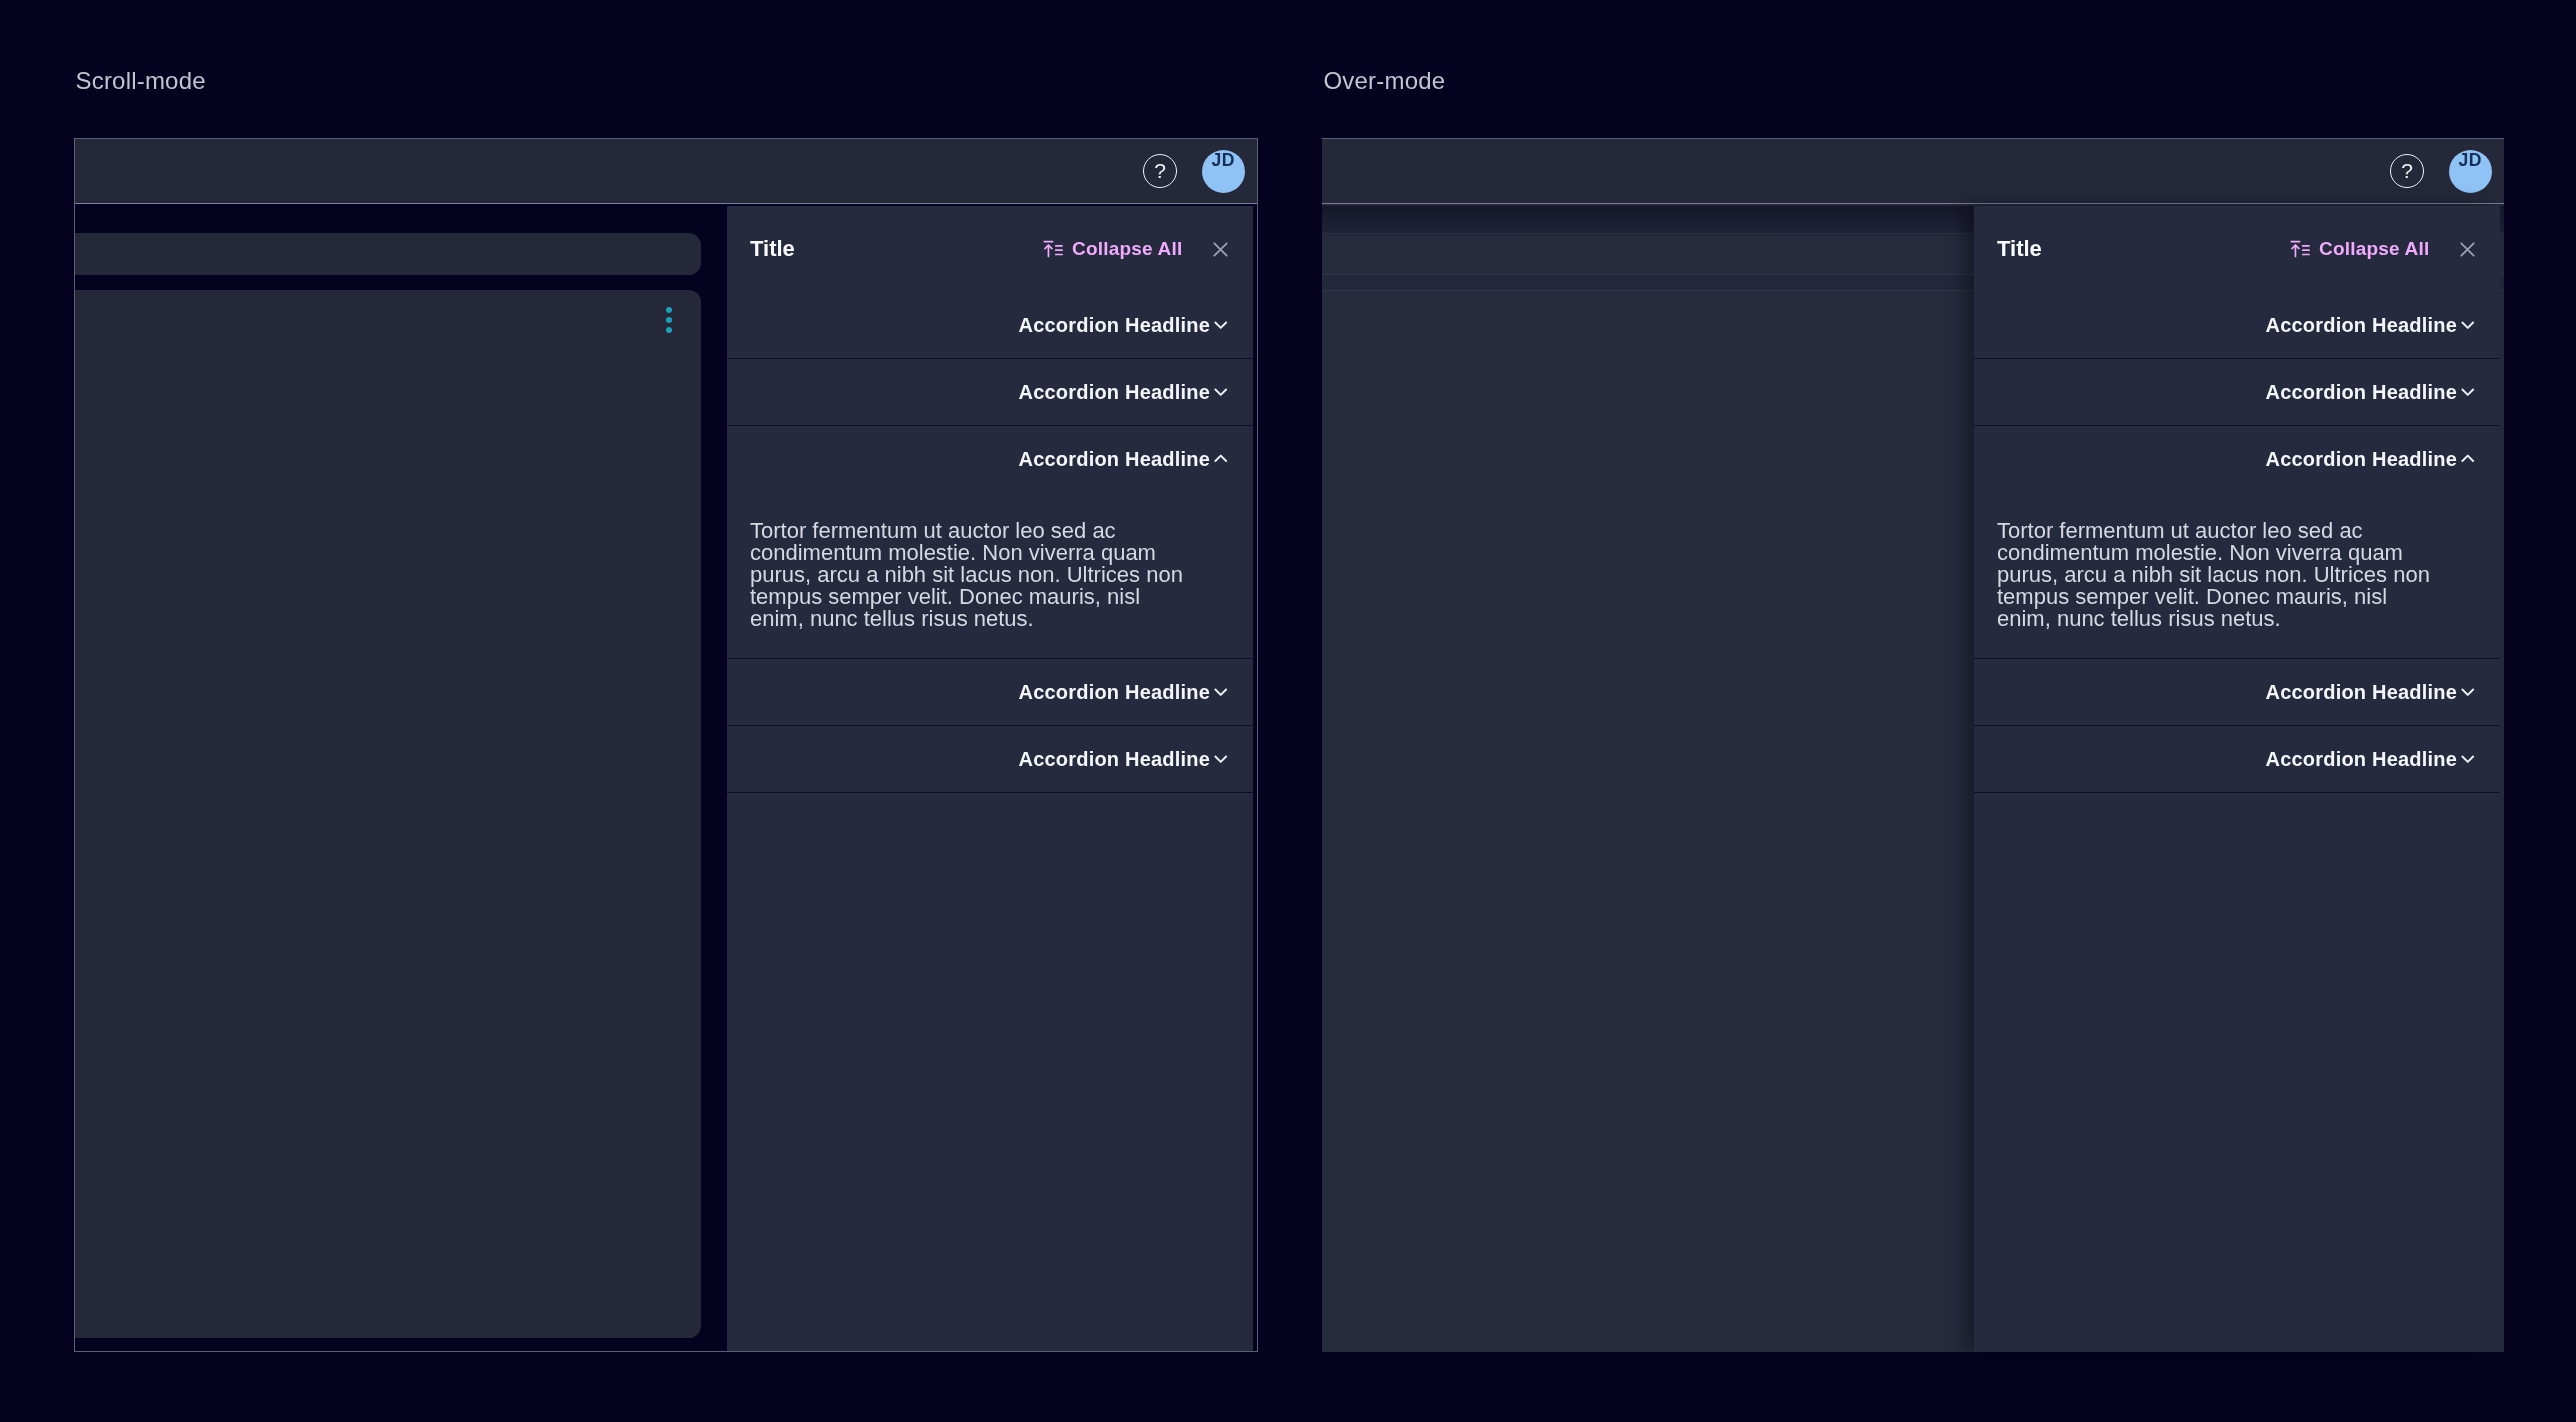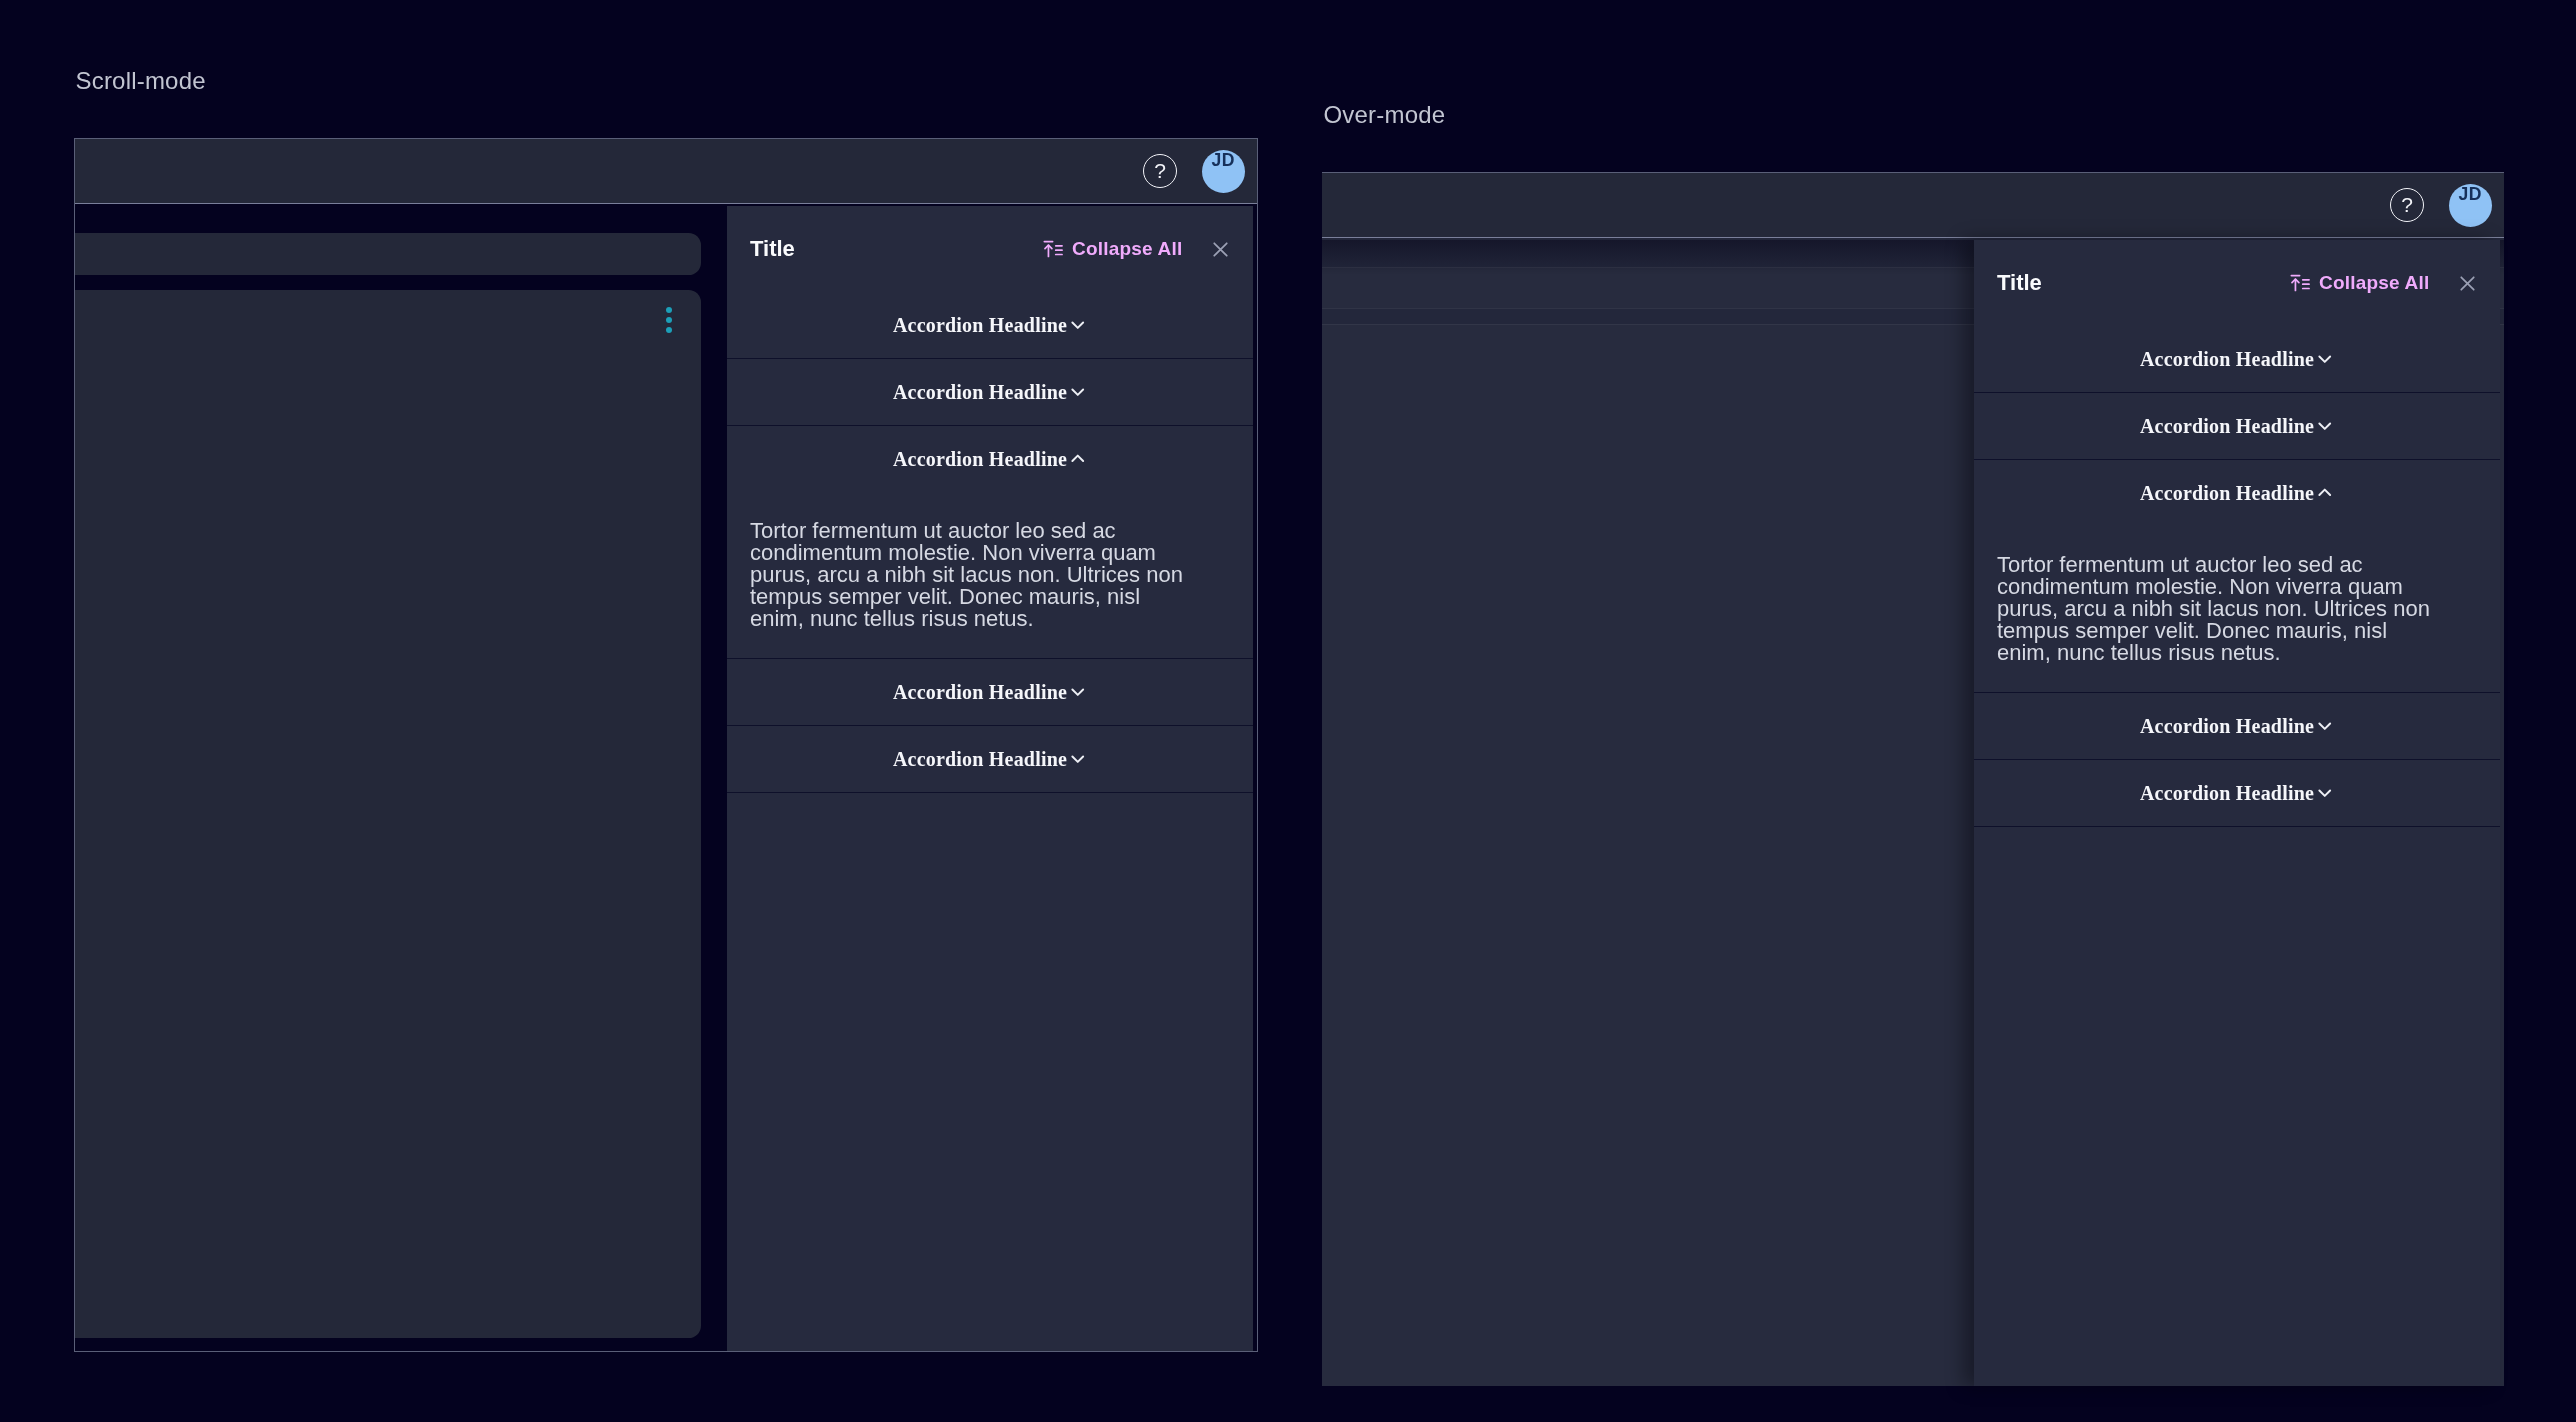--- a/index.html
+++ b/index.html
@@ -2,21 +2,21 @@
 <html style="font-size:12.3px"><head>
 <meta charset="utf-8">
 <style>
   * { margin:0; padding:0; box-sizing:border-box; }
   html,body { background:#04021F; }
   body { font-family:"Liberation Sans", sans-serif; }
   .canvas { position:relative; width:2576px; height:1423px; background:#04021F; overflow:hidden; }
 
   .mock { position:absolute; top:0; height:1049px; }
   #mock-scroll { left:74px;  width:1184px; }
-  #mock-over   { left:1322px; width:1182px;margin-top:34px; }
+  #mock-over   { left:1322px; width:1182px; }
 
   .mode-label { position:absolute; top:67px; left:1.5px; font-size:24px; font-weight:400; color:#C2C5D1; letter-spacing:0.2px; }
 
   .frame { position:absolute; top:138px; left:0; right:0; height:1214px; }
   .frame-scroll { border:1.5px solid #5A5F78; background:#04021F; }
   .frame-over   { border-top:1.5px solid #5A5F78; background:#23273B; }
 
   
   .appbar { position:absolute; top:0; left:0; right:0; height:65px; background:#242839;
             border-bottom:1.5px solid #7A7F9A; display:flex; align-items:center;
@@ -54,22 +54,22 @@
                 padding:0 21.5px 0 23px; }
   .panel-title { font-size:22px; font-weight:700; color:#FAFBFD; }
   .panel-actions { display:flex; align-items:center; gap:26px; }
   .collapse-all { display:flex; align-items:center; gap:8.4px; color:#f0abfc; font-size:19px;
                   font-weight:600; background:none; border:none; font-family:inherit; letter-spacing:0.2px; }
   .collapse-all svg { width:22px; height:22px; }
   .close-btn { background:none; border:none; color:#9BA0B4; display:flex; align-items:center; }
   .close-btn svg { width:23px; height:23px; }
 
   .acc { border-bottom:1.5px solid #0E102A; }
-  .acc-head { height:66px; display:flex; align-items:center; justify-content:center;
-              padding:0 21.5px 0 23px; background:none; border:none; width:100%; font-family:Liberation Serif, serif; }
+  .acc-head { height:66px; display:flex; align-items:center; justify-content:flex-end;
+              padding:0 21.5px 0 23px; background:none; border:none; width:100%; font-family:Liberation Sans, sans-serif; }
   .acc-label { font-size:20px; font-weight:600; color:#F5F6FA; letter-spacing:0.2px; }
   .chev { width:21.5px; height:21.5px; color:#EDEFF5; flex:0 0 auto; }
   .acc-body { padding:28px 54px 28px 23px; }
   .acc-body p { font-size:22px; line-height:22px; color:#D6D9E3; font-weight:400; }
 
   svg { display:block; }
 </style>
 </head>
 <body>
 

